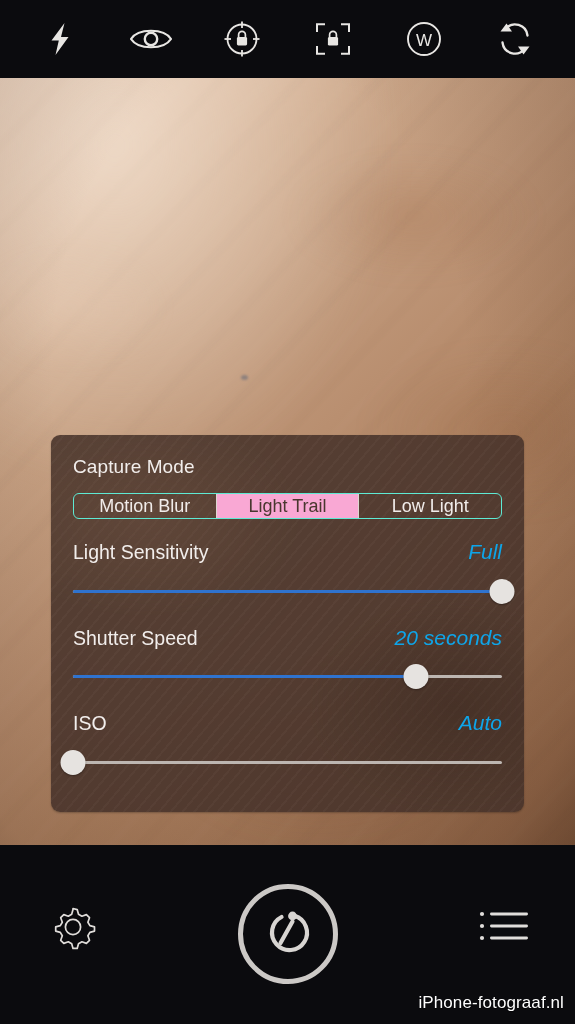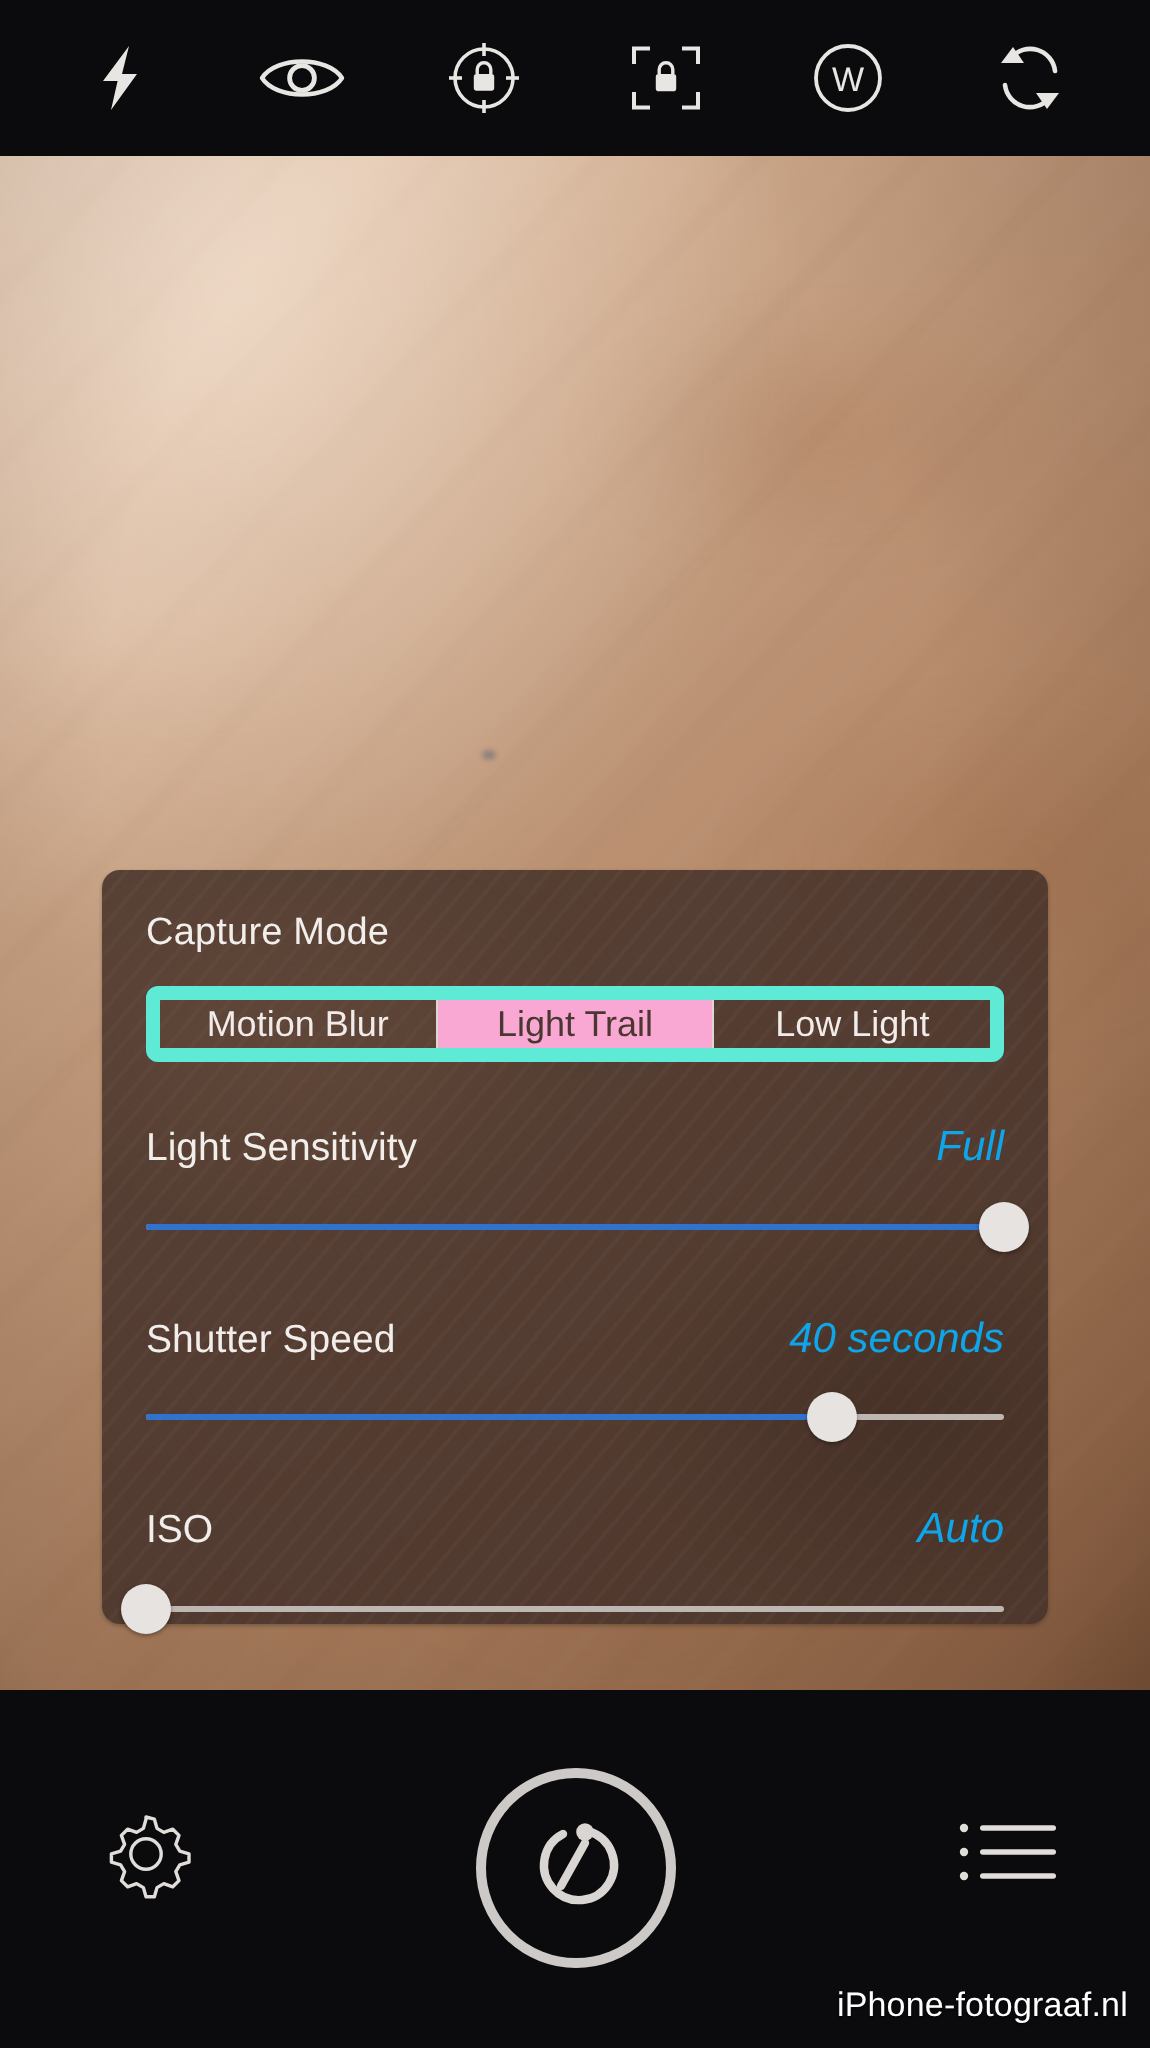--- a/index.html
+++ b/index.html
@@ -149,22 +149,22 @@
     font-size: 19px;
     letter-spacing: 0.1px;
     line-height: 1;
     margin: 0 0 17px 0;
   }
 
   
   .segmented {
     display: flex;
     width: 100%;
-    height: 38px;
-    border: 7px solid #5eead4;
+    height: 26px;
+    border: 1px solid #5eead4;
     border-radius: 6px;
     overflow: hidden;
     box-sizing: border-box;
   }
   .seg {
     flex: 1 1 0;
     display: flex;
     align-items: center;
     justify-content: center;
     font-size: 18px;
@@ -175,21 +175,21 @@
     box-sizing: border-box;
     user-select: none;
   }
   .seg:last-child { border-right: none; }
   .seg.selected {
     background: #f9a8d4;
     color: #4a372f;
   }
 
   
-  .slider-row { margin-top: 32px; }
+  .slider-row { margin-top: 22px; }
   .slider-head {
     display: flex;
     justify-content: space-between;
     align-items: baseline;
     margin-bottom: 16px;
   }
   .slider-name {
     color: #f2eeec;
     font-size: 19.5px;
     line-height: 1;
@@ -397,21 +397,21 @@
         <div class="slider">
           <div class="slider-track"></div>
           <div class="slider-fill" id="fill-0" style="width: 100%;"></div>
           <div class="slider-thumb" id="thumb-0" style="left: 100%;"></div>
         </div>
       </div>
 
       <div class="slider-row">
         <div class="slider-head">
           <span class="slider-name">Shutter Speed</span>
-          <span class="slider-value">40 seconds</span>
+          <span class="slider-value">20 seconds</span>
         </div>
         <div class="slider">
           <div class="slider-track"></div>
           <div class="slider-fill" id="fill-1" style="width: 80%;"></div>
           <div class="slider-thumb" id="thumb-1" style="left: 80%;"></div>
         </div>
       </div>
 
       <div class="slider-row">
         <div class="slider-head">

